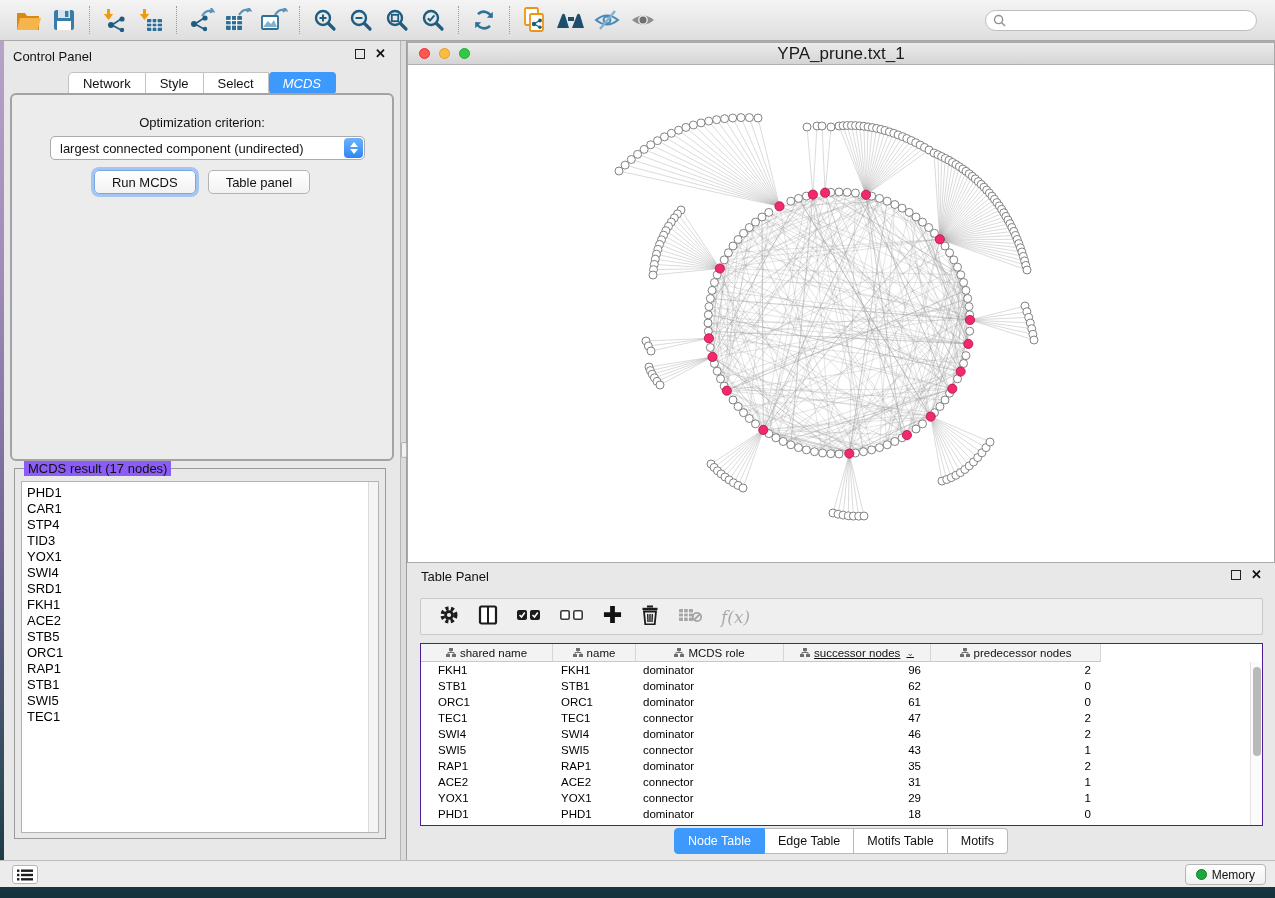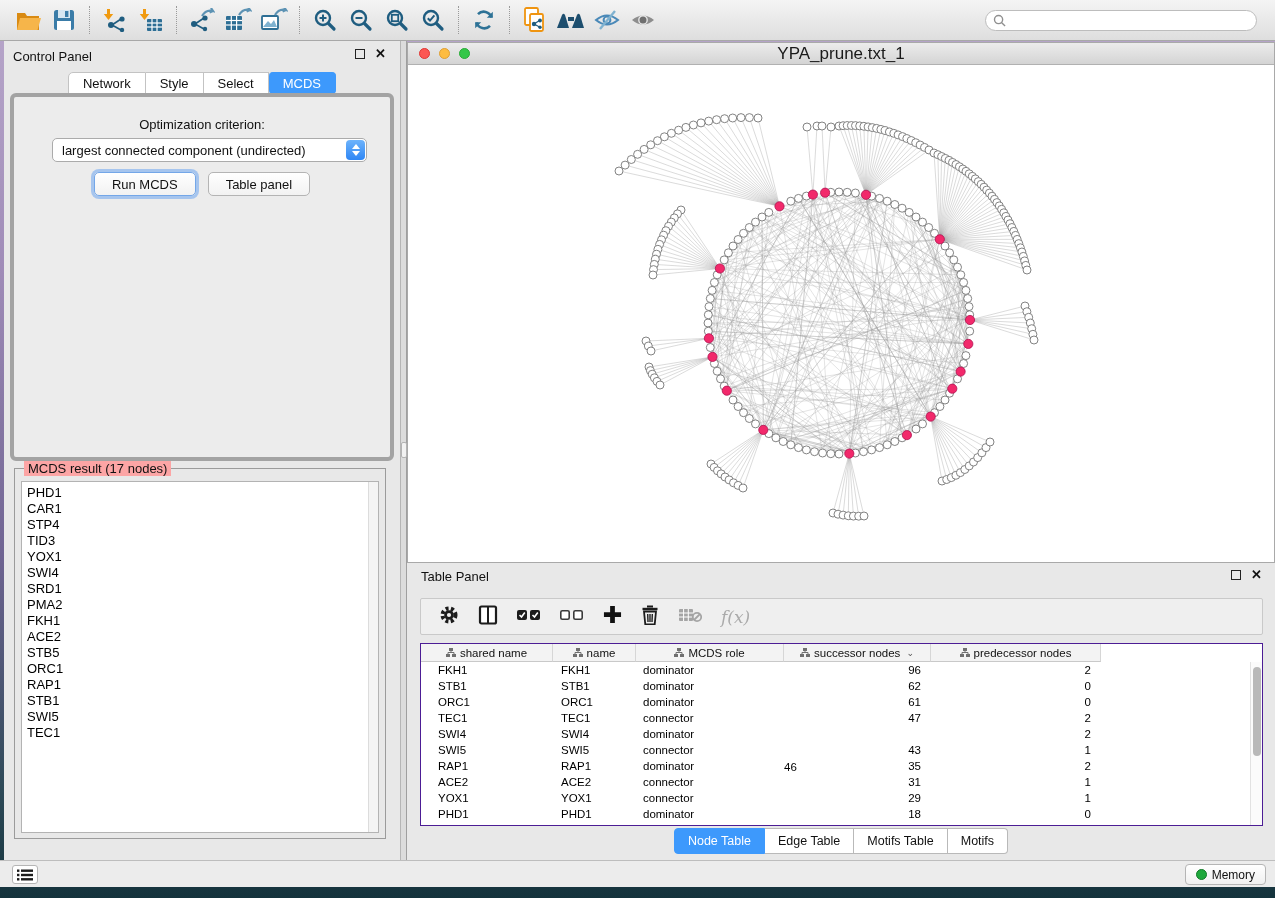--- a/index.html
+++ b/index.html
@@ -20,39 +20,39 @@
   
   #control-panel { left:4px; top:41px; width:397px; height:819px; background:#e8e8e8; border-right:1px solid #b5b5b5; }
   .panel-title { font-size:13px; color:#111; }
   #cp-title { position:absolute; left:9px; top:8px; }
   .float-ico { width:10px; height:10px; border:1.5px solid #222; display:inline-block; }
   .close-ico { font-size:13px; font-weight:bold; color:#111; line-height:10px; }
   #cp-tabs { position:absolute; left:0; right:0; top:31px; display:flex; justify-content:center; }
   .cp-tab { height:22px; padding:0 14px; font-size:13px; display:flex; align-items:center;
     background:#fff; border:1px solid #c3c3c3; border-left:none; color:#111; }
   .cp-tab:first-child { border-left:1px solid #c3c3c3; border-radius:5px 0 0 0; }
-  .cp-tab:last-child { border-radius:0 5px 0 0; }
+  .cp-tab:last-child { border-radius:0 5px 0 0;font-style:italic; }
   .cp-tab.active { background:#3d99fc; color:#fff; border-color:#3d99fc; border-radius:4px; }
   #cp-inner { position:absolute; left:6px; right:6px; top:52px; height:368px;
-    background:#ececec; border:4px solid #a3a3a3; border-radius:6px; }
+    background:#ececec; border:2px solid #a3a3a3; border-radius:6px; }
   #opt-label { position:absolute; left:0; right:0; top:20px; text-align:center; font-size:13px; color:#111; }
   #opt-select { position:absolute; left:38px; top:41px; width:315px; height:24px; background:#fff;
     border:1px solid #ababab; border-radius:5px; font-size:13px; color:#111;
     display:flex; align-items:center; padding-left:9px; }
   #opt-stepper { position:absolute; right:1px; top:1px; width:19px; height:20px; border-radius:4px;
     background:linear-gradient(#6db3fb,#2e86f5); display:flex; flex-direction:column; align-items:center; justify-content:center; gap:2px; }
   .chev-up { width:0; height:0; border-left:4px solid transparent; border-right:4px solid transparent; border-bottom:5px solid #fff; }
   .chev-dn { width:0; height:0; border-left:4px solid transparent; border-right:4px solid transparent; border-top:5px solid #fff; }
   #cp-buttons { position:absolute; left:0; right:0; top:75px; display:flex; justify-content:center; gap:12px; }
   .cbtn { height:24px; padding:0 17px; font-size:13px; color:#111; background:linear-gradient(#ffffff,#f2f2f2);
     border:1px solid #b4b4b4; border-radius:5px; }
   .cbtn.focused { border-color:#74a7e8; box-shadow:0 0 0 3px rgba(110,165,240,.55); }
   
   #result-group { position:absolute; left:10px; top:427px; width:372px; height:371px; border:1px solid #9b9b9b; }
-  #result-legend { position:absolute; left:9px; top:-8px; background:#fca5a5; padding:0 4px; font-size:13px; color:#111; }
+  #result-legend { position:absolute; left:9px; top:-8px; background:#8b5cf6; padding:0 4px; font-size:13px; color:#111; }
   #result-list { position:absolute; left:6px; top:12px; right:6px; bottom:5px; background:#fff; border:1px solid #b3b3b3; overflow:hidden; }
   #result-scroll { position:absolute; right:0; top:0; bottom:0; width:10px; background:#f4f4f4; border-left:1px solid #dcdcdc; }
   .result-item { font-size:13px; line-height:16px; padding-left:5px; color:#000; }
   #result-items { padding-top:3px; }
   
   #splitter { left:401px; top:41px; width:6px; height:819px; background:#dcdcdc; border-right:1px solid #9f9f9f; }
   #splitter-handle { position:absolute; left:0px; top:401px; width:6px; height:16px; background:#f2f2f2; border:1px solid #b3b3b3; border-radius:2px; }
   
   #net-window { left:407px; top:42px; width:868px; height:521px; background:#fff; border:1px solid #a9a9a9; }
   #net-titlebar { position:absolute; left:0; top:0; right:0; height:22px;
@@ -285,21 +285,20 @@
     <span id="result-legend">MCDS result (17 nodes)</span>
     <div id="result-list">
       <div id="result-items">
           <div class="result-item">PHD1</div>
           <div class="result-item">CAR1</div>
           <div class="result-item">STP4</div>
           <div class="result-item">TID3</div>
           <div class="result-item">YOX1</div>
           <div class="result-item">SWI4</div>
           <div class="result-item">SRD1</div>
-          <div class="result-item">PMA2</div>
           <div class="result-item">FKH1</div>
           <div class="result-item">ACE2</div>
           <div class="result-item">STB5</div>
           <div class="result-item">ORC1</div>
           <div class="result-item">RAP1</div>
           <div class="result-item">STB1</div>
           <div class="result-item">SWI5</div>
           <div class="result-item">TEC1</div>
         </div>
       <div id="result-scroll"></div>
@@ -1104,21 +1103,21 @@
         </div>
         <div class="th" style="width: 148px;">
           <svg width="10" height="9" viewBox="0 0 10 9">
             <rect x="3" y="0" width="4" height="3" fill="#6f6f6f"></rect>
             <rect x="0" y="6" width="4" height="3" fill="#6f6f6f"></rect>
             <rect x="6" y="6" width="4" height="3" fill="#6f6f6f"></rect>
             <path d="M5 3v1.5M2 6V4.5h6V6" stroke="#6f6f6f" fill="none"></path>
           </svg>
           <span>MCDS role</span>
         </div>
-        <div class="th" style="width: 147px;">
+        <div class="th" style="width: 147px; text-decoration: underline;">
           <svg width="10" height="9" viewBox="0 0 10 9">
             <rect x="3" y="0" width="4" height="3" fill="#6f6f6f"></rect>
             <rect x="0" y="6" width="4" height="3" fill="#6f6f6f"></rect>
             <rect x="6" y="6" width="4" height="3" fill="#6f6f6f"></rect>
             <path d="M5 3v1.5M2 6V4.5h6V6" stroke="#6f6f6f" fill="none"></path>
           </svg>
           <span>successor nodes</span>
           <span class="sort">⌄</span>
         </div>
         <div class="th" style="width: 170px;">
@@ -1157,21 +1156,21 @@
           <div class="td" style="left: 17px;">TEC1</div>
           <div class="td" style="left: 140px;">TEC1</div>
           <div class="td" style="left: 222px;">connector</div>
           <div class="td" style="left: 363px; width: 137px; text-align: right;">47</div>
           <div class="td" style="left: 510px; width: 160px; text-align: right;">2</div>
         </div>
         <div class="tr">
           <div class="td" style="left: 17px;">SWI4</div>
           <div class="td" style="left: 140px;">SWI4</div>
           <div class="td" style="left: 222px;">dominator</div>
-          <div class="td" style="left: 363px; width: 137px; text-align: left; margin-top: 33px;">46</div>
+          <div class="td" style="left: 363px; width: 137px; text-align: right;">46</div>
           <div class="td" style="left: 510px; width: 160px; text-align: right;">2</div>
         </div>
         <div class="tr">
           <div class="td" style="left: 17px;">SWI5</div>
           <div class="td" style="left: 140px;">SWI5</div>
           <div class="td" style="left: 222px;">connector</div>
           <div class="td" style="left: 363px; width: 137px; text-align: right;">43</div>
           <div class="td" style="left: 510px; width: 160px; text-align: right;">1</div>
         </div>
         <div class="tr">

